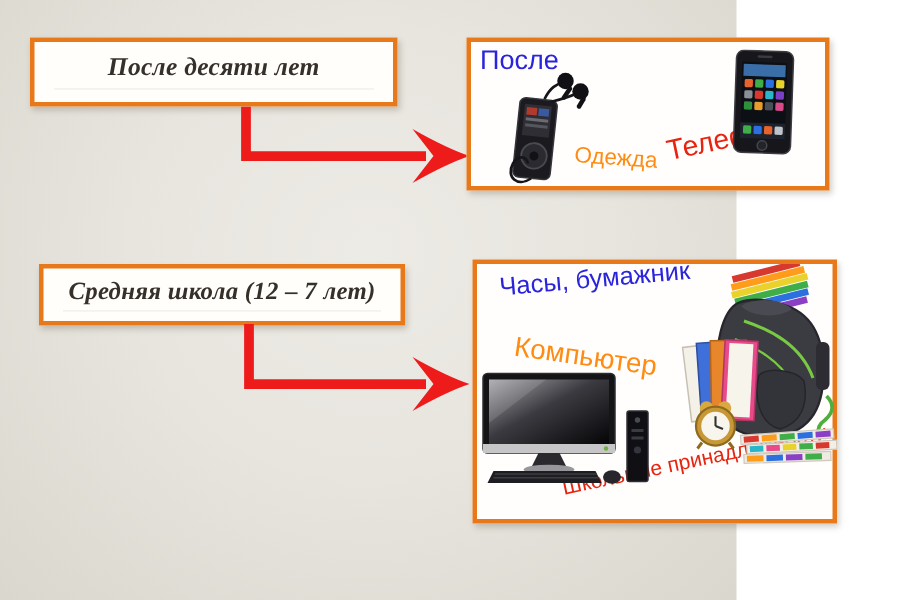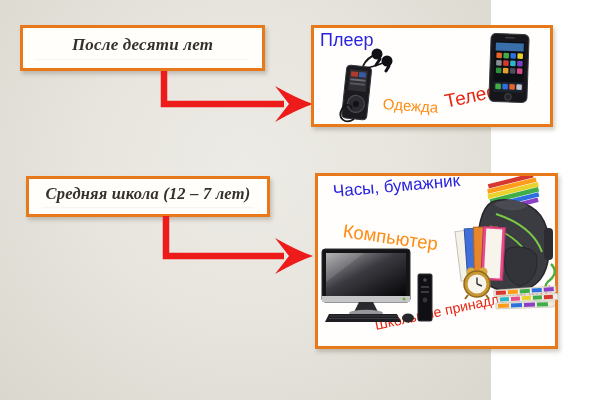--- a/index.html
+++ b/index.html
@@ -88,21 +88,21 @@
     <path d="M6,0 L6,33 L126,33" fill="none" stroke="#ee1b1b" stroke-width="6.5"></path>
     <path d="M117,15 Q140,28 155,33 Q140,38 117,51 L131,33 Z" fill="#ee1b1b"></path>
   </svg>
 
   <svg class="arrow" id="arrow2" viewBox="0 0 160 60">
     <path d="M8,0 L8,40 L126,40" fill="none" stroke="#ee1b1b" stroke-width="6.5"></path>
     <path d="M117,22 Q140,35 155,40 Q140,45 117,58 L131,40 Z" fill="#ee1b1b"></path>
   </svg>
 
   <div class="items-box" id="items1-box">
-    <span class="lbl blue" id="lbl-player">Плеер</span>
+    <span class="lbl blue" id="lbl-player">После</span>
     <span class="lbl orange" id="lbl-clothes">Одежда</span>
     <span class="lbl red" id="lbl-phone">Телефон</span>
 
     <svg id="icon-mp3" viewBox="0 0 68 78">
       <g transform="rotate(6 30 48)">
         <rect x="17" y="20" width="25" height="53" rx="4" fill="#1b1b1f" stroke="#35353b" stroke-width="1"></rect>
         <rect x="20.5" y="24" width="18" height="21" fill="#2e2e34"></rect>
         <rect x="22" y="26" width="7" height="5" fill="#b03a2e"></rect>
         <rect x="30" y="26" width="7" height="5" fill="#3a5aa0"></rect>
         <rect x="22" y="33" width="15" height="2" fill="#6a6a72"></rect>

